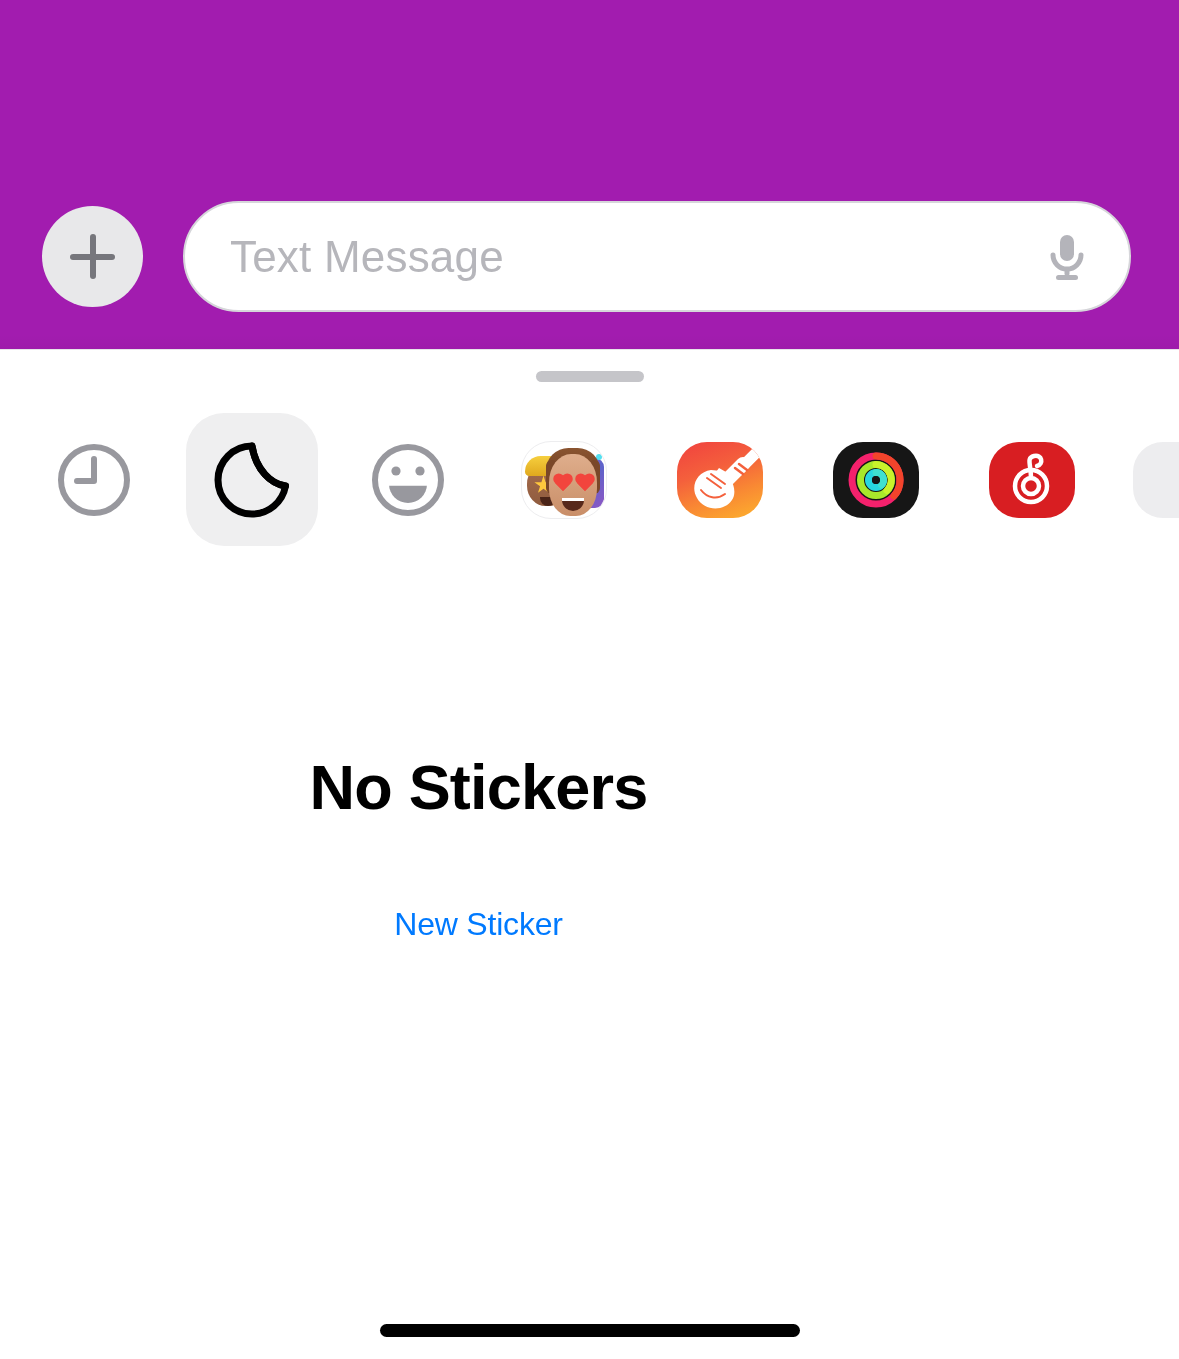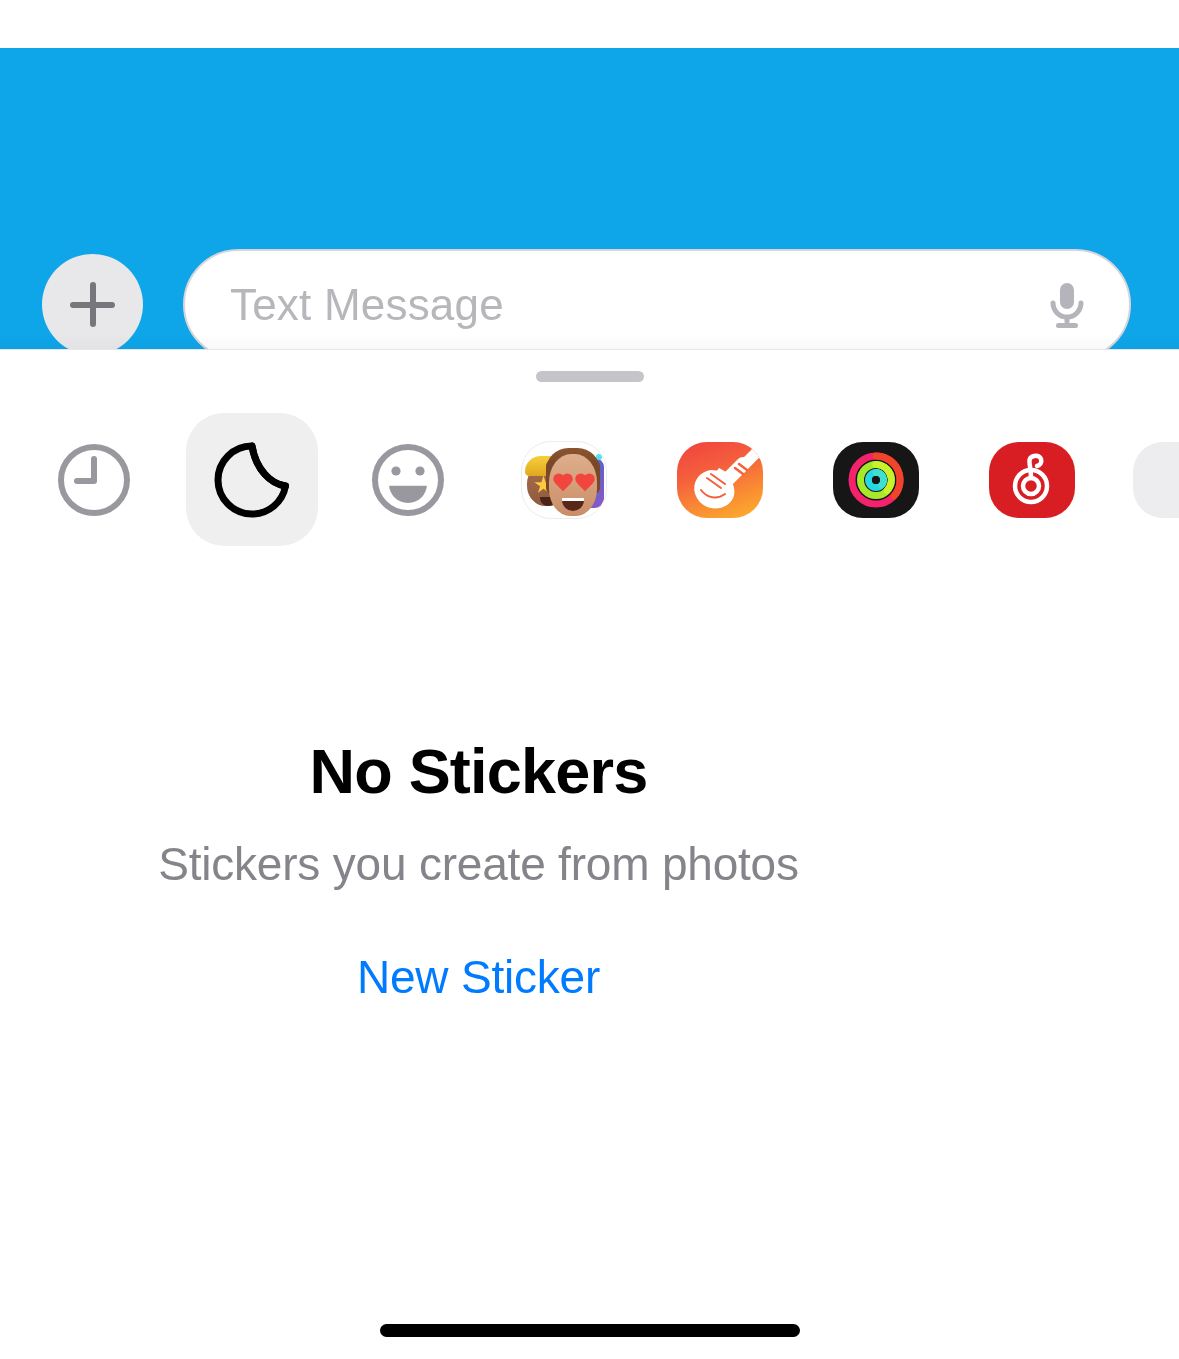--- a/index.html
+++ b/index.html
@@ -16,23 +16,22 @@
     -webkit-font-smoothing: antialiased;
   }
 
   
   #compose-bar {
     position: absolute;
     left: 0;
     top: 0;
     width: 1179px;
     height: 411px;
-    background: #0ea5e9;
+    background: #a21caf;
     box-sizing: border-box;
-    margin-top: 48px;
   }
   #plus-button {
     position: absolute;
     left: 42px;
     top: 206px;
     width: 101px;
     height: 101px;
     border-radius: 50%;
     background: #E8E8EA;
     border: none;
@@ -373,21 +372,21 @@
     font-weight: bold;
     color: #8A8A8E;
     padding-left: 42px;
     box-sizing: border-box;
   }
 
   
   #empty-state {
     position: absolute;
     left: 0;
-    top: 390px;
+    top: 406px;
     width: 957px;
     text-align: center;
   }
   #empty-title {
     font-size: 63px;
     font-weight: bold;
     color: #000000;
     letter-spacing: -0.8px;
     line-height: 1;
     margin: 0;
@@ -395,21 +394,21 @@
   #empty-subtitle {
     margin: 32px 0 0 0;
     font-size: 46px;
     color: #84848A;
     line-height: 1.3;
     letter-spacing: -0.2px;
   }
   #new-sticker-button {
     display: inline-block;
     margin-top: 55px;
-    font-size: 46px;
+    font-size: 32px;
     color: #007AFF;
     letter-spacing: -0.2px;
     cursor: pointer;
     background: none;
     border: none;
     padding: 0;
     font-family: inherit;
   }
 
   
@@ -558,20 +557,19 @@
 
     <div id="app-icon-cell-partial">
       <div class="partial-icon">E</div>
     </div>
 
   </div>
 
   <div id="empty-state">
     <div id="empty-title">No Stickers</div>
     <div id="empty-subtitle">
-      <div>Stickers you create from photos</div>
     </div>
     <button id="new-sticker-button">New Sticker</button>
   </div>
 
 </div>
 
 <div id="home-indicator"></div>
 
 </body></html>

